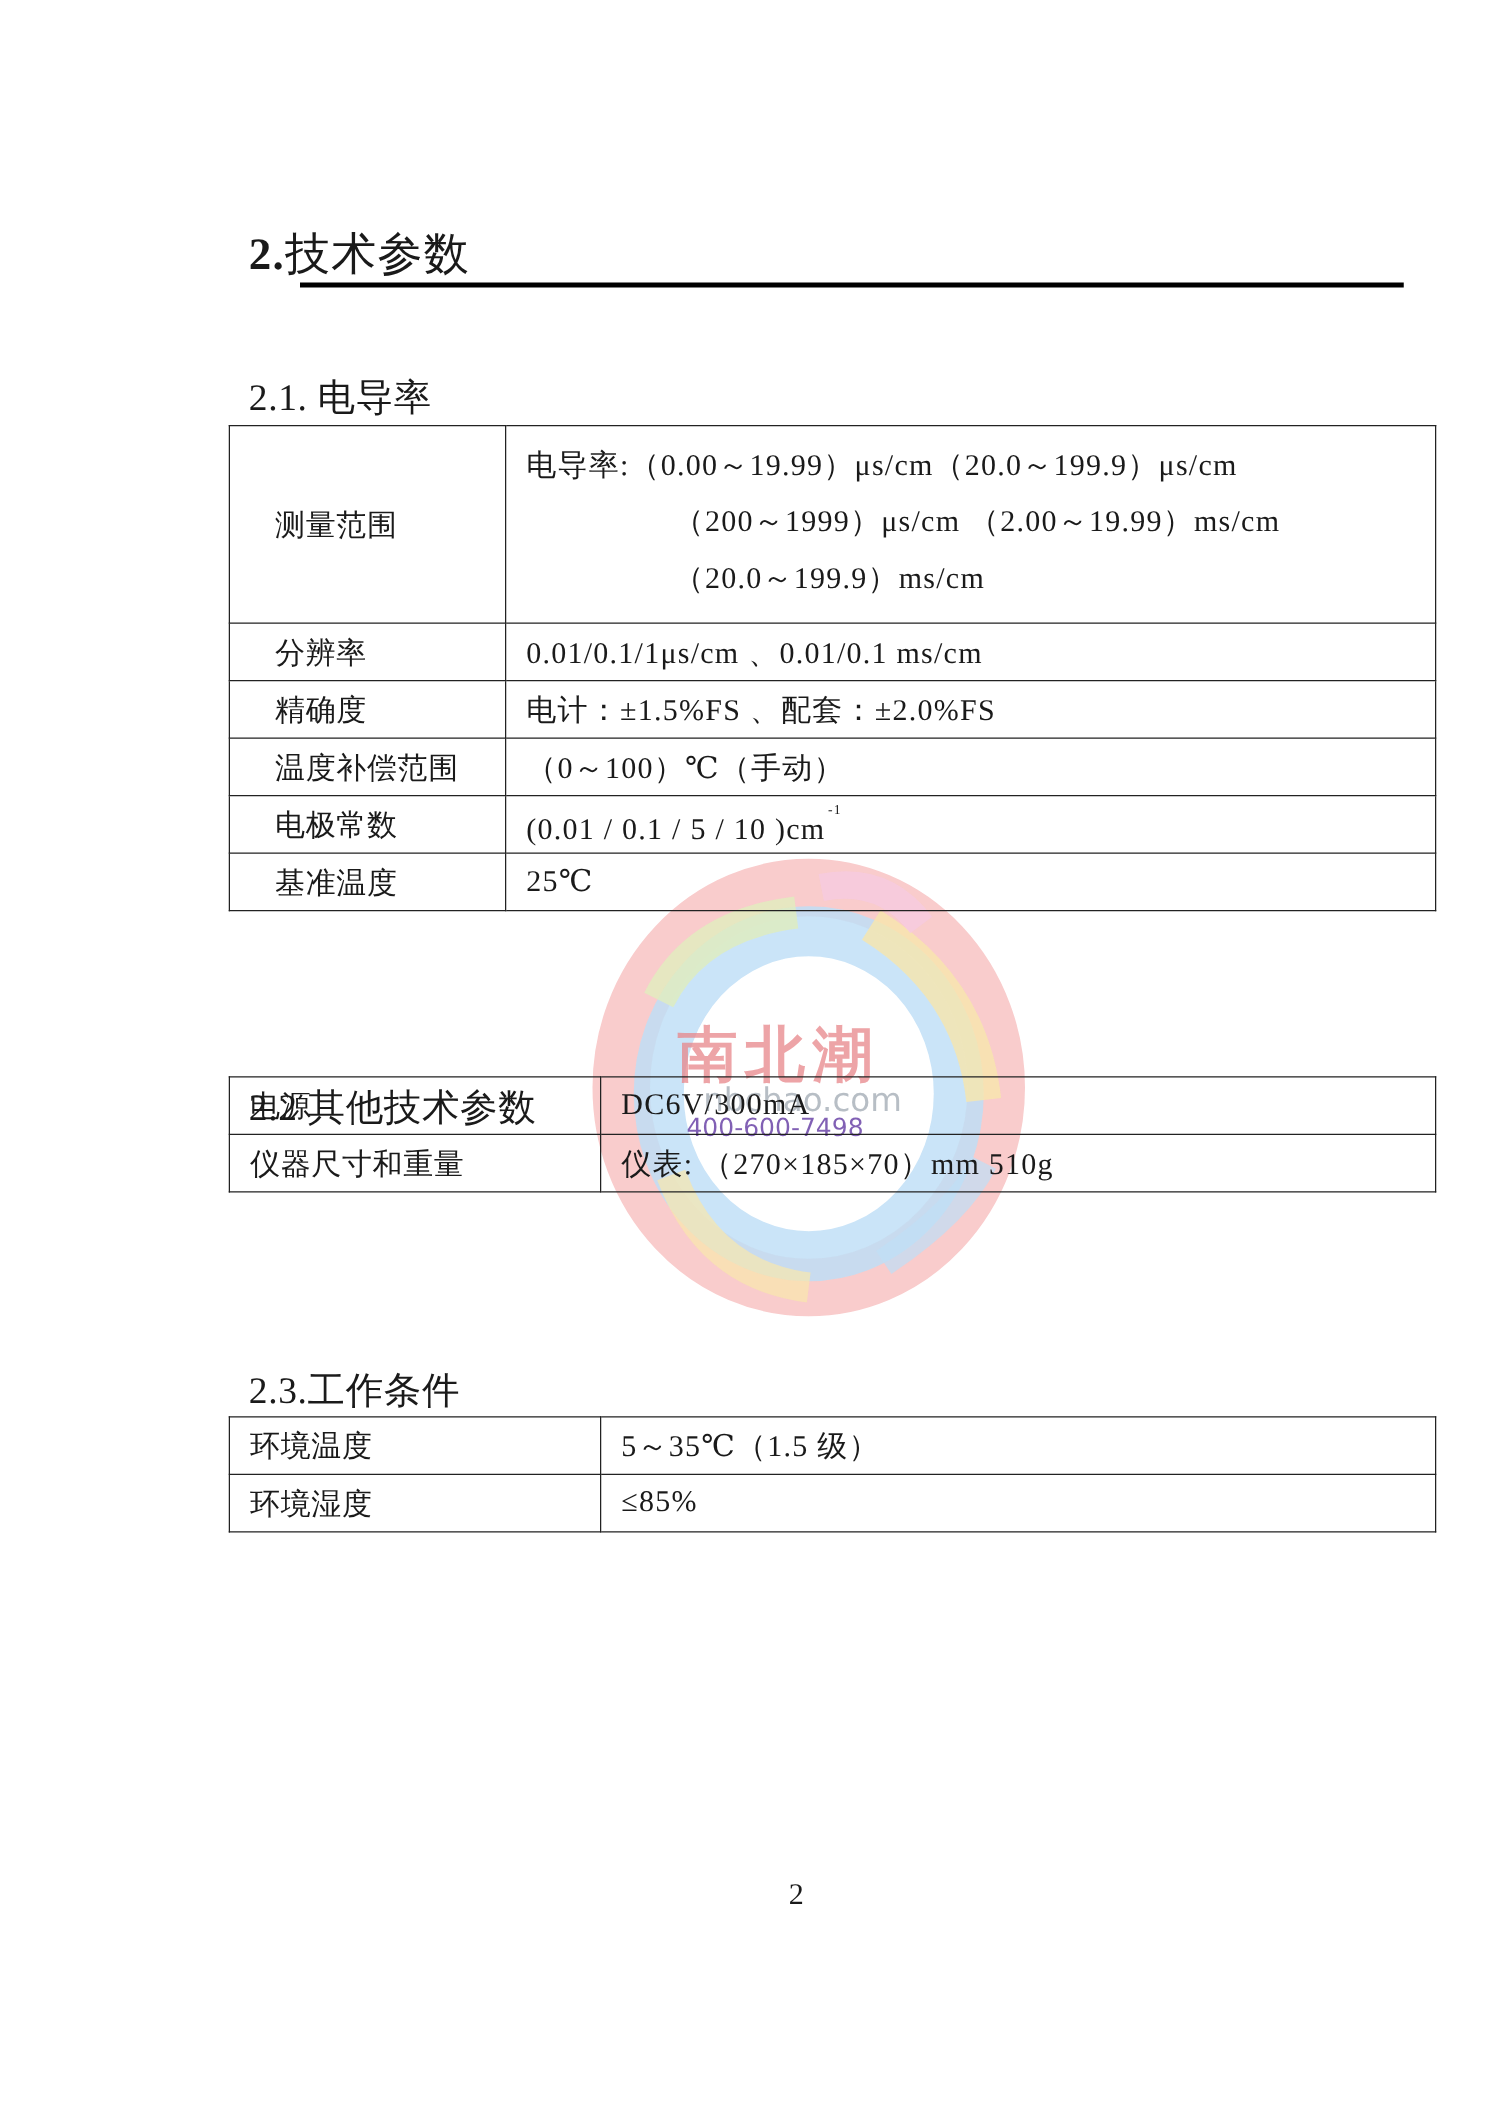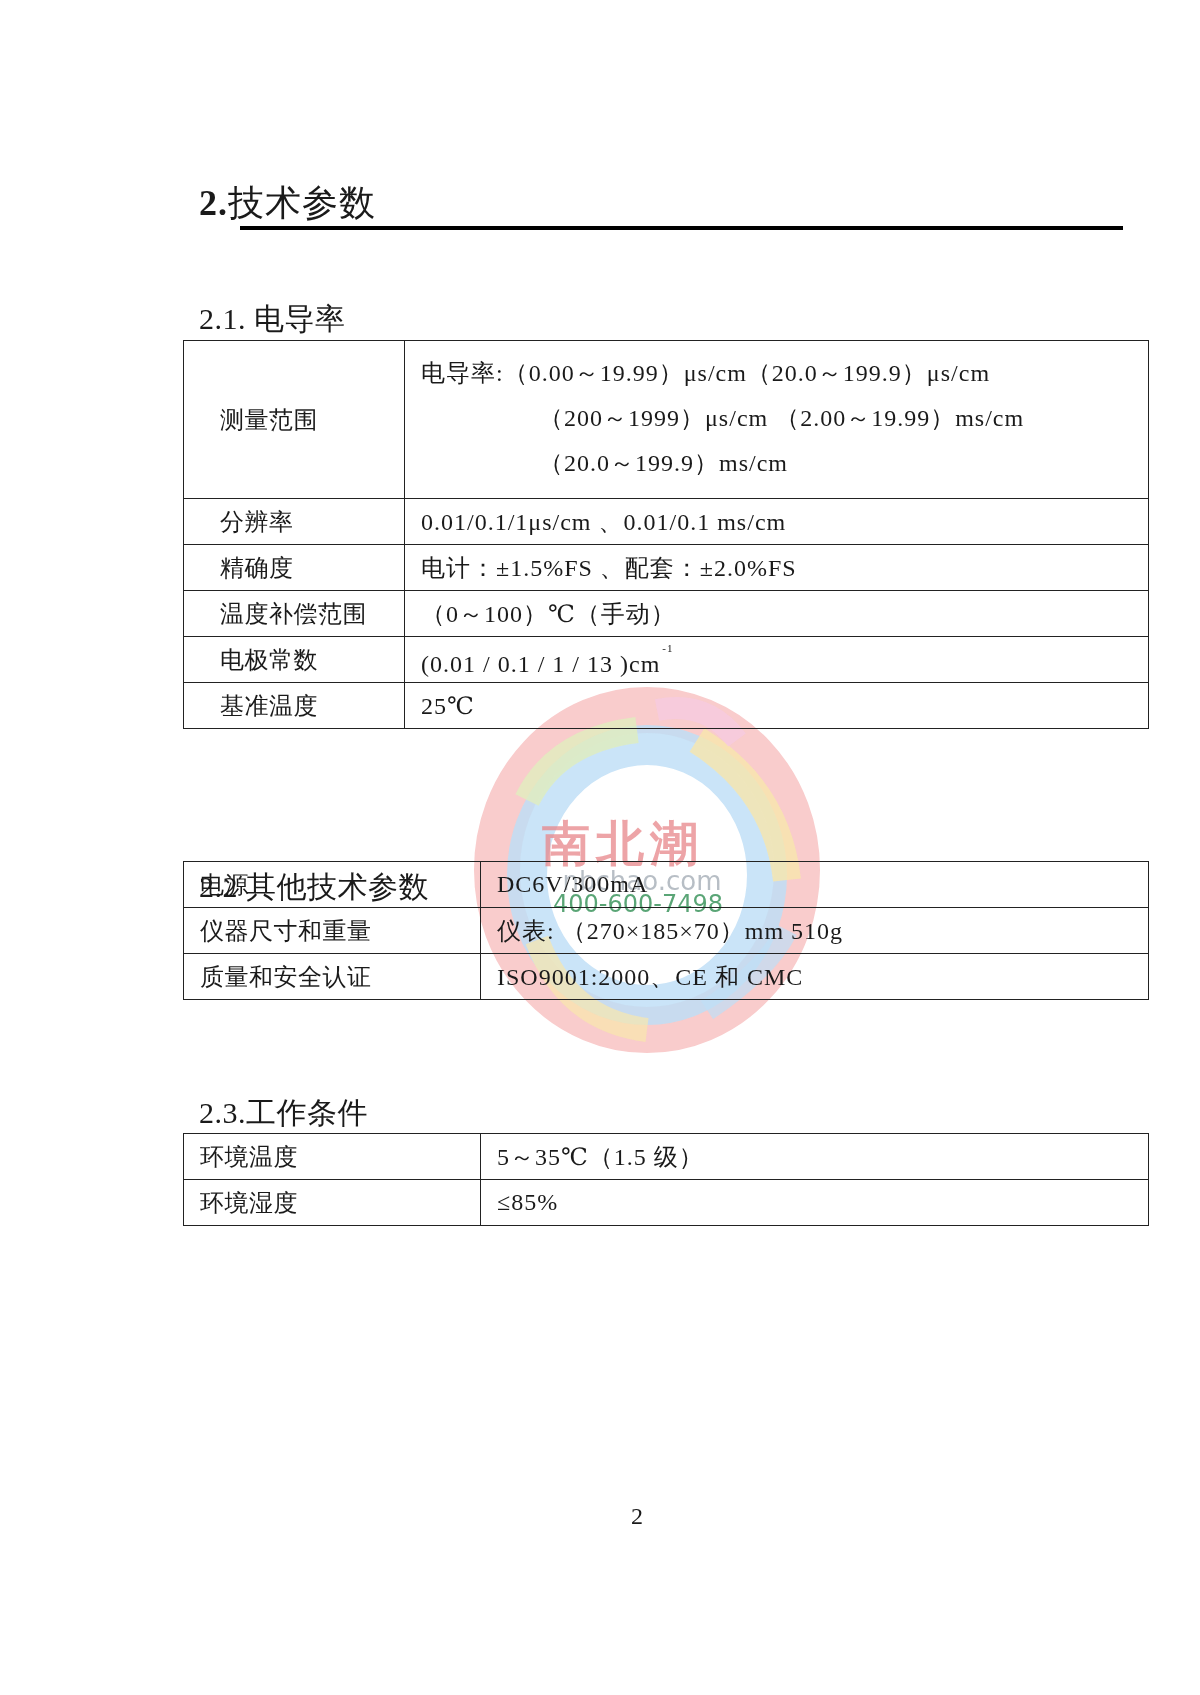--- a/index.html
+++ b/index.html
@@ -73,22 +73,22 @@
     .wm-text-cn {
       position: absolute; left: 505px; top: 812px; width: 200px; 
       font-size: 48px; font-weight: bold; color: #e8868a; letter-spacing: 6px;
       font-family: "DejaVu Serif", serif; z-index: 1; opacity: 0.75;
     }
     .wm-text-url {
       position: absolute; left: 505px; top: 866px; width: 200px; text-align: center;
       font-size: 26px; color: #9aa3ad; font-family: "DejaVu Sans", sans-serif; z-index: 1; opacity: 0.7;
     }
     .wm-text-phone {
-      position: absolute; left: 501px; top: 890px; width: 200px; text-align: center;
-      font-size: 24px; color: #15803d; font-family: "DejaVu Sans", sans-serif; z-index: 1; opacity: 0.7;
+      position: absolute; left: 483px; top: 890px; width: 200px; text-align: center;
+      font-size: 20px; color: #4c1d95; font-family: "DejaVu Sans", sans-serif; z-index: 1; opacity: 0.7;
     }
   </style>
 </head>
 <body>
 
 <div class="page">
 
   <div class="h1">
     <span class="num">2.</span><span>技术参数</span>
   </div>
@@ -125,43 +125,39 @@
     <tr>
       <td class="key">精确度</td>
       <td class="val">电计：±1.5%FS 、配套：±2.0%FS</td>
     </tr>
     <tr>
       <td class="key">温度补偿范围</td>
       <td class="val">（0～100）℃（手动）</td>
     </tr>
     <tr>
       <td class="key">电极常数</td>
-      <td class="val"><span>(0.01 / 0.1 / 1 / 13 )cm</span><sup class="exp">-1</sup></td>
+      <td class="val"><span>(0.01 / 0.1 / 5 / 10 )cm</span><sup class="exp">-1</sup></td>
     </tr>
     <tr>
       <td class="key">基准温度</td>
       <td class="val">25℃</td>
     </tr>
   </tbody>
     </table>
 
   <div class="h2" style="top:868px;">2.2 其他技术参数</div>
   <table class="spec" id="t2">
     <tbody>
         <tr>
       <td class="key">电源</td>
       <td class="val">DC6V/300mA</td>
     </tr>
     <tr>
       <td class="key">仪器尺寸和重量</td>
       <td class="val">仪表: （270×185×70）mm 510g</td>
-    </tr>
-    <tr>
-      <td class="key">质量和安全认证</td>
-      <td class="val">ISO9001:2000、CE 和 CMC</td>
     </tr>
   </tbody>
     </table>
 
   <div class="h2" style="top:1094px;">2.3.工作条件</div>
   <table class="spec" id="t3">
     <tbody>
         <tr>
       <td class="key">环境温度</td>
       <td class="val">5～35℃（1.5 级）</td>

